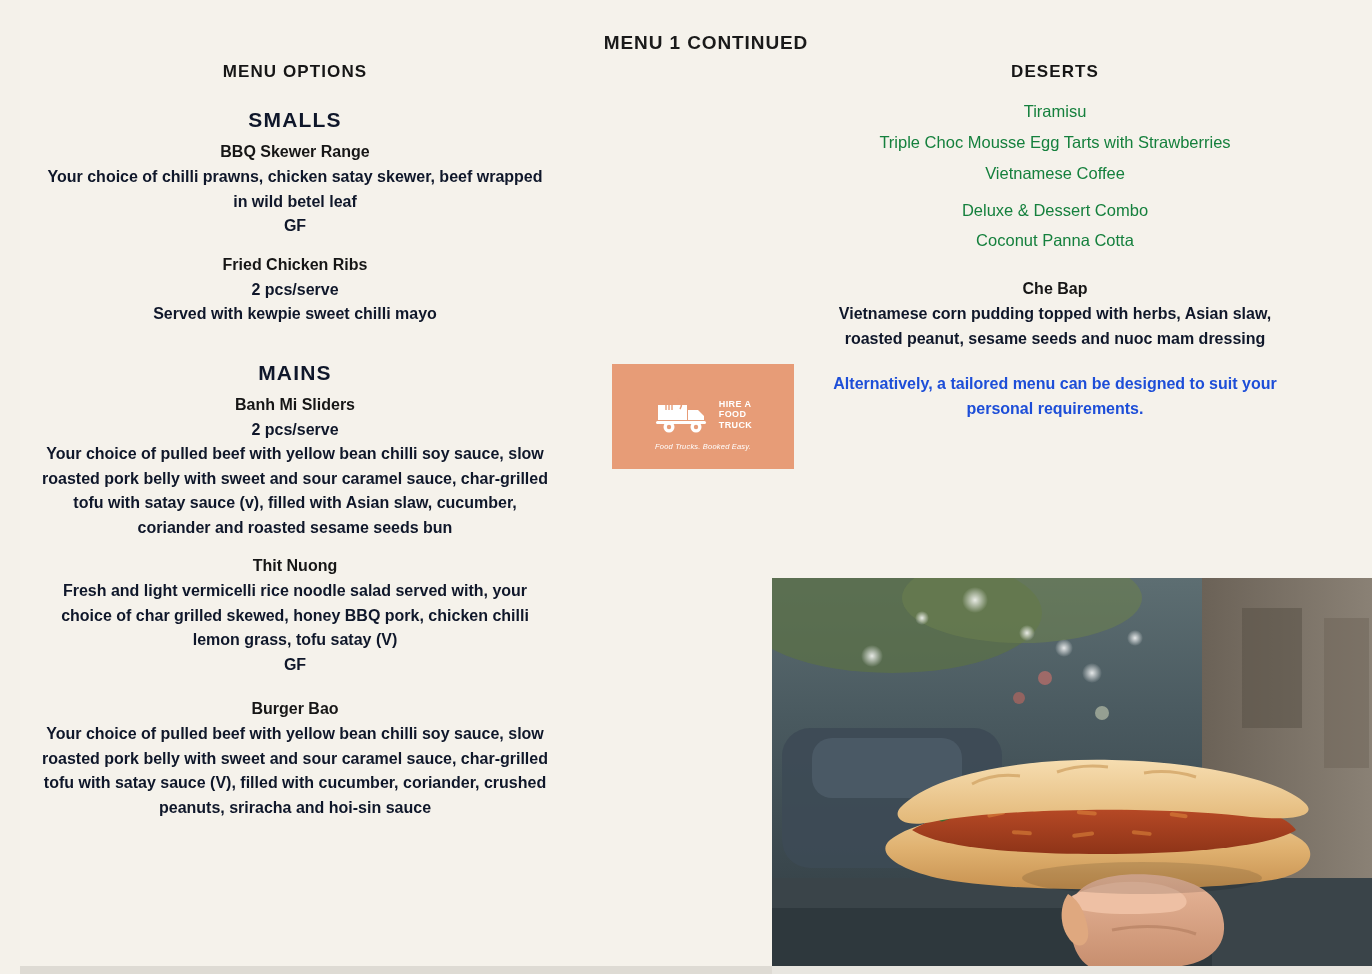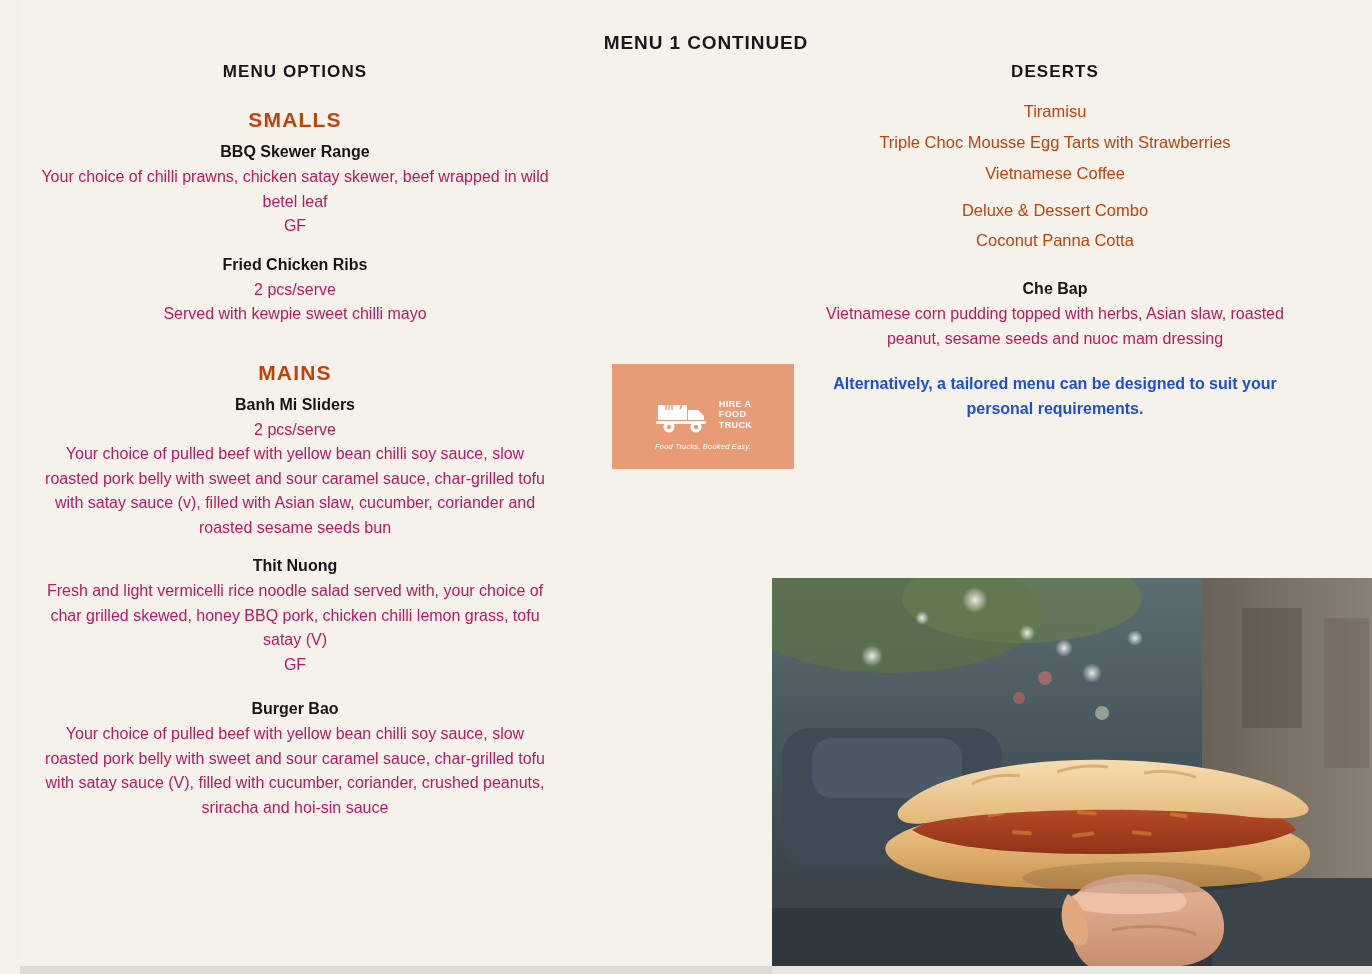--- a/index.html
+++ b/index.html
@@ -54,42 +54,42 @@
     font-weight: bold;
     letter-spacing: 1.1px;
     margin: 0 0 14px 0;
     color: #161616;
   }
   .sub-title {
     font-size: 21px;
     font-weight: bold;
     letter-spacing: 1.2px;
     margin: 26px 0 8px 0;
-    color: #c2410c;
+    color: #0f172a;
   }
   .item {
     margin: 0 0 14px 0;
   }
   .item-name {
     font-size: 16px;
     font-weight: bold;
     line-height: 24px;
     margin-bottom: 1px;
     color: #161616;
   }
   .item-desc {
     font-size: 16px;
     line-height: 24.5px;
-    color: #be185d;
-    font-weight: 400;
+    color: #0f172a;
+    font-weight: 700;
   }
   .plain-line {
     font-size: 16.5px;
     line-height: 31px;
-    color: #c2410c;
+    color: #15803d;
   }
   .plain-line.tight {
     line-height: 30px;
   }
   .closing {
     font-size: 16px;
     font-weight: bold;
     line-height: 25px;
     margin-top: 20px;
     color: #1d4ed8;

